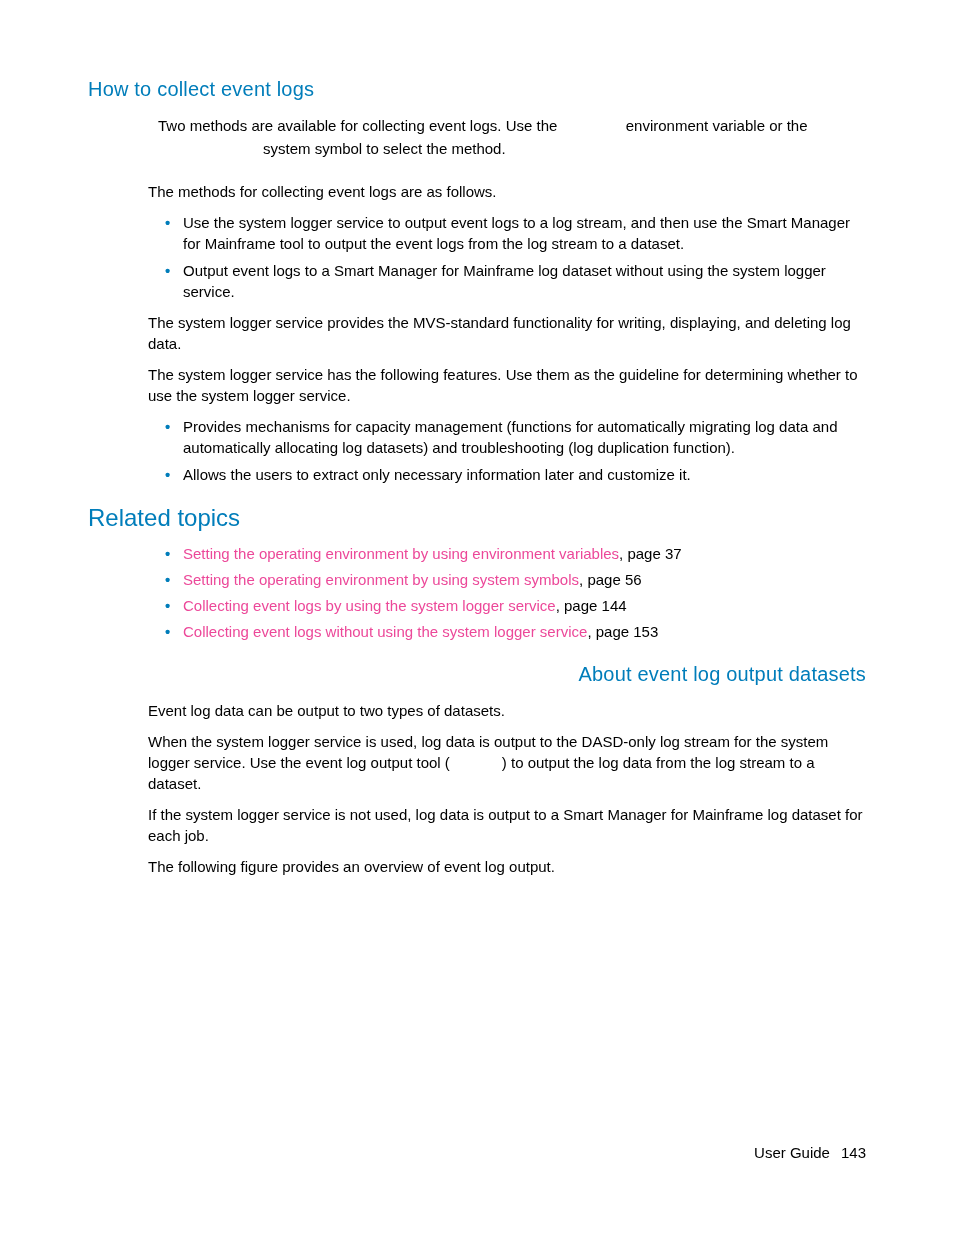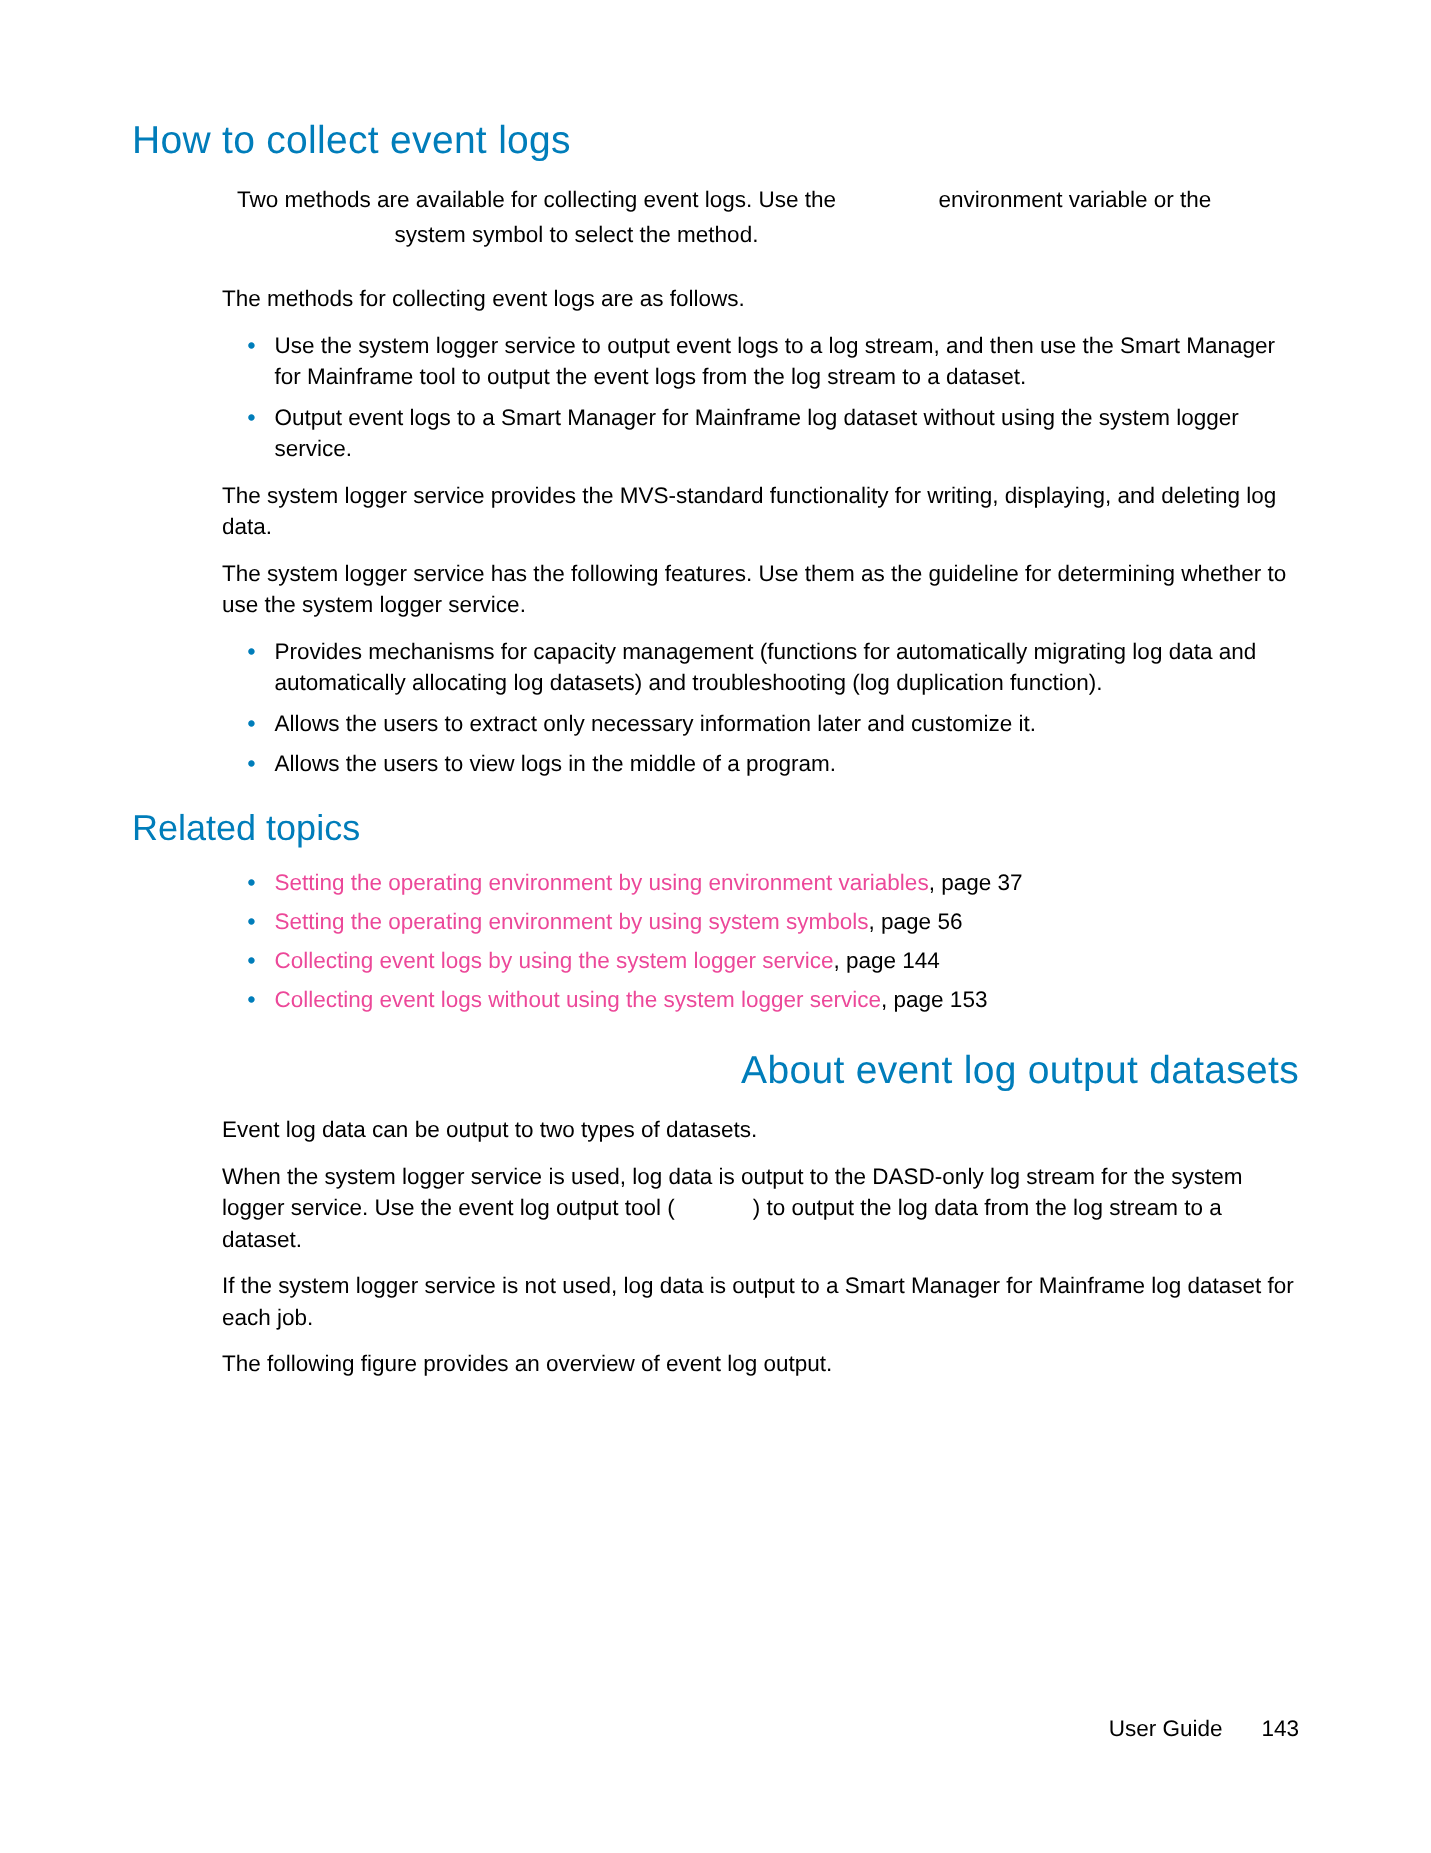--- a/index.html
+++ b/index.html
@@ -14,21 +14,21 @@
   .page {
     width: 954px;
     height: 1235px;
     position: relative;
     box-sizing: border-box;
     padding: 75px 88px 60px 88px;
   }
   h1.section-title {
     font-weight: 300;
     color: #007dba;
-    font-size: 26px;
+    font-size: 20px;
     margin: 0 0 12px 0;
     letter-spacing: 0.2px;
   }
   .body-indent {
     margin-left: 60px;
   }
   p {
     margin: 0 0 10px 0;
   }
   p.intro {
@@ -98,21 +98,21 @@
     margin-top: 20px;
     text-align: right;
   }
   .footer {
     position: absolute;
     bottom: 72px;
     right: 88px;
     font-size: 15px;
   }
   .footer .label {
-    margin-right: 26px;
+    margin-right: 11px;
   }
 </style>
 </head>
 <body>
 
 <div class="page">
 
   <h1 class="section-title">How to collect event logs</h1>
 
   <p class="intro">
@@ -126,21 +126,20 @@
     <li>Use the system logger service to output event logs to a log stream, and then use the Smart Manager for Mainframe tool to output the event logs from the log stream to a dataset.</li>
     <li>Output event logs to a Smart Manager for Mainframe log dataset without using the system logger service.</li>
   </ul>
 
   <p class="body-indent">The system logger service provides the MVS-standard functionality for writing, displaying, and deleting log data.</p>
   <p class="body-indent">The system logger service has the following features. Use them as the guideline for determining whether to use the system logger service.</p>
 
   <ul class="bullets">
     <li>Provides mechanisms for capacity management (functions for automatically migrating log data and automatically allocating log datasets) and troubleshooting (log duplication function).</li>
     <li>Allows the users to extract only necessary information later and customize it.</li>
-    <li>Allows the users to view logs in the middle of a program.</li>
   </ul>
 
   <h2 class="subheading">Related topics</h2>
   <ul class="links">
     <li>
       <span class="link-text">Setting the operating environment by using environment variables</span><span class="link-suffix">, page 37</span>
     </li>
     <li>
       <span class="link-text">Setting the operating environment by using system symbols</span><span class="link-suffix">, page 56</span>
     </li>

